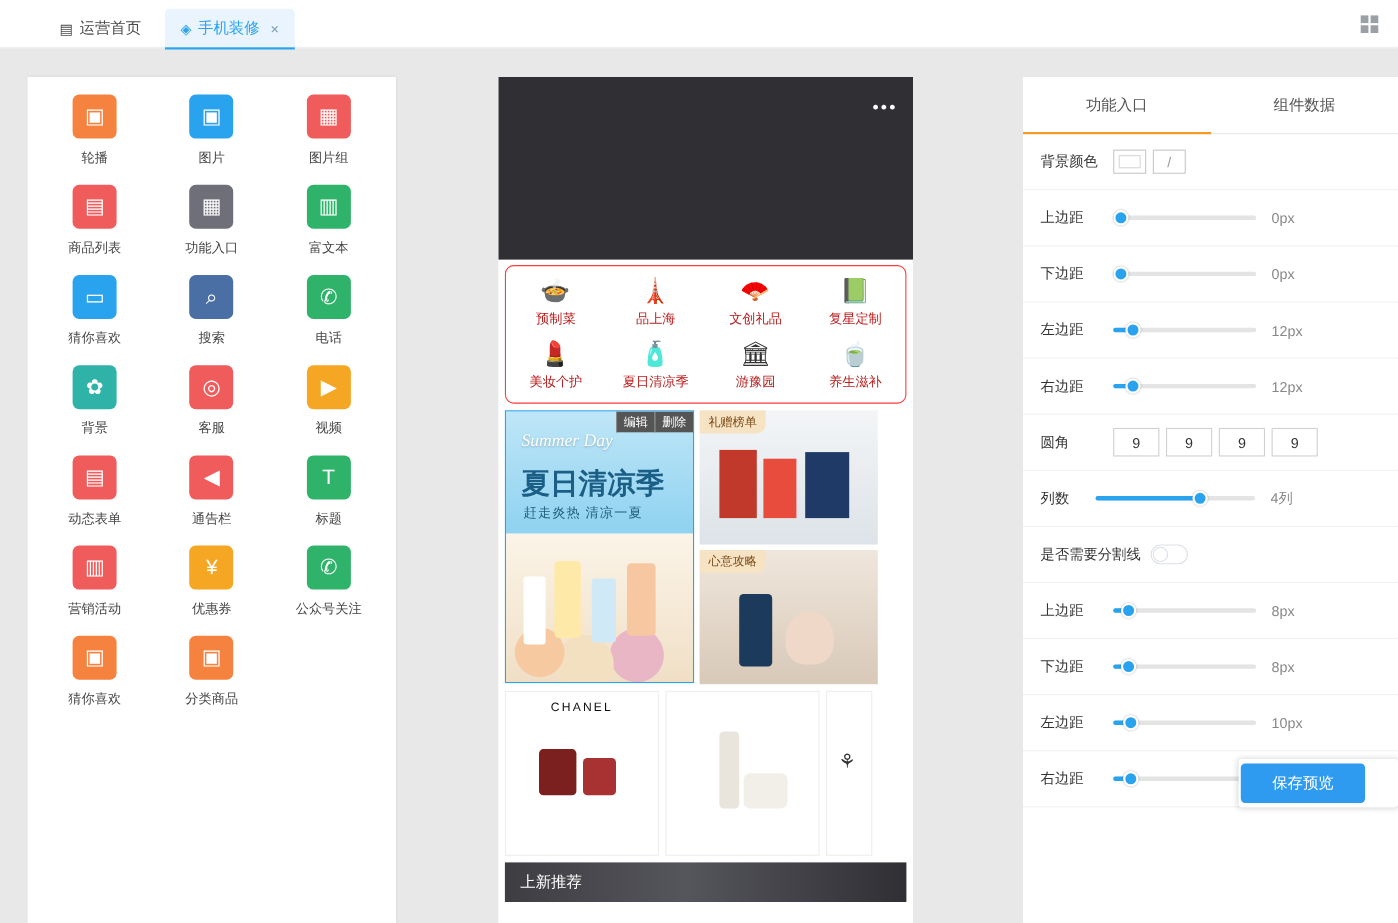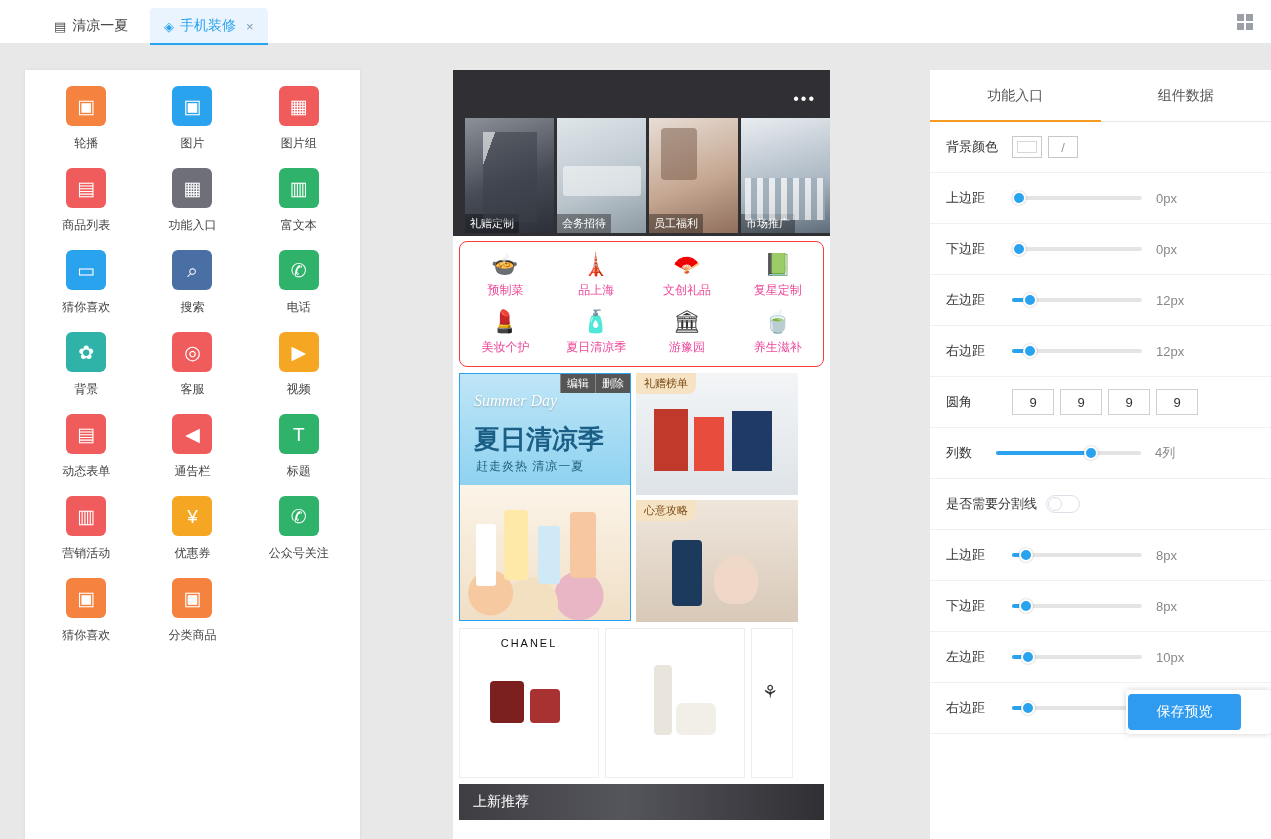--- a/index.html
+++ b/index.html
@@ -110,21 +110,21 @@
   .bimg.b4::after { content:""; position:absolute; left:4px; top:60px; width:80px; height:42px; background:repeating-linear-gradient(90deg,#fff 0 6px,#9eadb8 6px 12px); opacity:.7; }
 
   
   #nav-block {
     margin: 5px 6px 0 6px; border: 1px solid #ff3b3b; border-radius: 8px;
     background: #fff; padding: 10px 0 10px 0;
   }
   #nav-grid { display: grid; grid-template-columns: repeat(4,1fr); row-gap: 10px; }
   .navcell { display: flex; flex-direction: column; align-items: center; }
   .navcell .nico { font-size: 22px; line-height: 26px; }
-  .navcell .nlabel { font-size: 12px; color: #ec4899; margin-top: 4px; }
+  .navcell .nlabel { font-size: 12px; color: #b91c1c; margin-top: 4px; }
 
   
   #promo-row { display: flex; gap: 5px; margin: 6px 6px 0 6px; }
   #promo-left {
     position: relative; width: 172px; height: 248px;
     border: 1px solid #2aa3ef;
     background: linear-gradient(180deg,#bfe6f7 0%,#8fd2f0 45%,#e9f3f6 46%,#f3e7d6 100%);
     overflow: hidden;
   }
   #promo-left .editbar {
@@ -242,21 +242,21 @@
     position: absolute; left: 196px; top: 620px; width: 145px; height: 44px;
     background: #fff; box-shadow: 0 0 6px rgba(0,0,0,.18); border-radius: 3px;
   }
 </style>
 </head>
 <body>
 
 <div id="topbar">
   <div class="tab tab-home">
     <span class="tico">▤</span>
-    <span>清凉一夏</span>
+    <span>运营首页</span>
   </div>
   <div class="tab tab-active">
     <span class="tico">◈</span>
     <span>手机装修</span>
     <span class="tclose">×</span>
   </div>
   <div id="grid-toggle">
     <i></i>
       <i></i>
     <i></i>
@@ -346,34 +346,20 @@
       <span class="ibox" style="background:#f5833f">▣</span>
       <span class="clabel">分类商品</span>
     </div>
   </div>
 </div>
 
 <div id="canvas-wrap">
 
   <div id="banner-block">
     <div id="banner-dots">•••</div>
-    <div id="banner-imgs">
-      <div class="bimg b1">
-        <span class="cap">礼赠定制</span>
-      </div>
-      <div class="bimg b2">
-        <span class="cap">会务招待</span>
-      </div>
-      <div class="bimg b3">
-        <span class="cap">员工福利</span>
-      </div>
-      <div class="bimg b4">
-        <span class="cap">市场推广</span>
-      </div>
-    </div>
   </div>
 
   <div id="nav-block">
     <div id="nav-grid">
       <div class="navcell">
         <span class="nico">🍲</span>
         <span class="nlabel">预制菜</span>
       </div>
       <div class="navcell">
         <span class="nico">🗼</span>

